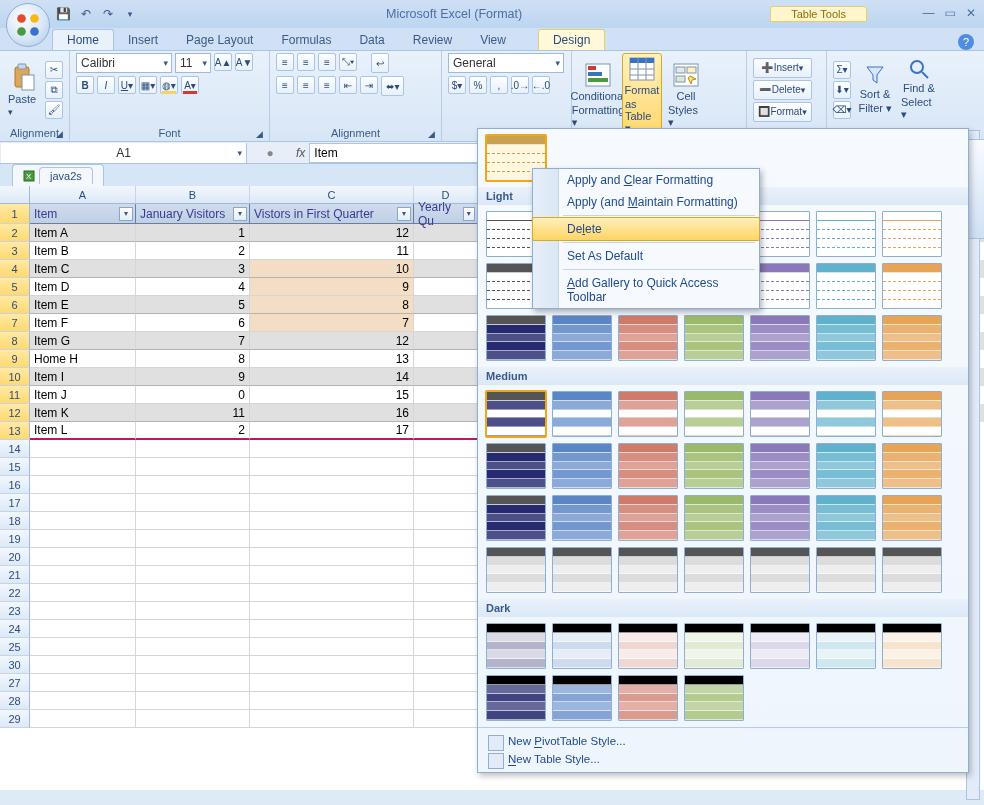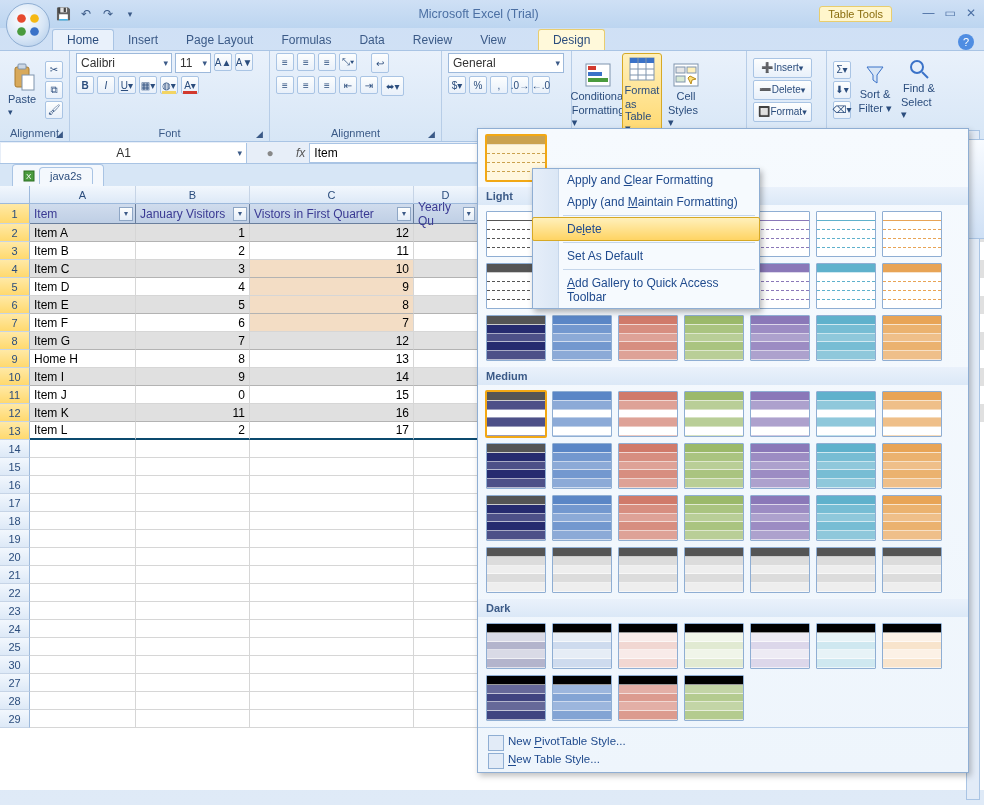--- a/index.html
+++ b/index.html
@@ -5,21 +5,21 @@
 * { box-sizing: border-box; margin: 0; padding: 0; font-family: "Segoe UI", Tahoma, sans-serif; user-select: none; }
 body { width: 984px; height: 805px; background: linear-gradient(#cfe0f5, #dfeaf7); overflow: hidden; position: relative; }
 
 
 .titlebar { height: 28px; display: flex; align-items: center; background: linear-gradient(#cfe0f5,#bcd5f0); font-size: 12px; color:#3b5a87; }
 .office-btn { width: 44px; height: 44px; border-radius: 50%; background: radial-gradient(circle at 40% 35%, #ffffff, #d8e6f6 55%, #a8c5e6); border: 1px solid #8faed3; position: absolute; top: 3px; left: 6px; z-index: 5; display:flex;align-items:center;justify-content:center; }
 .office-btn svg { width:26px;height:26px; }
 .qat { margin-left: 56px; display: flex; align-items: center; gap: 6px; }
 .qat .tool { width:16px;height:16px;display:flex;align-items:center;justify-content:center; }
 .title-text { flex:1; text-align:center; font-size:12.5px; color:#4b6fa3; }
-.tab-tools { background:#fff6cc; border:1px solid #e8cd6f; border-radius:3px 3px 0 0; padding:1px 8px; font-size:11px; color:#8a6d0e; margin-right:92px; }
+.tab-tools { background:#fff6cc; border:1px solid #e8cd6f; border-radius:3px 3px 0 0; padding:1px 20px; font-size:11px; color:#8a6d0e; margin-right:117px; }
 .win-ctrls { position:absolute; right:8px; top:6px; display:flex; gap:10px; color:#4b6fa3; font-size:12px; }
 .win-ctrls span { cursor:default; }
 
 
 .ribbontabs { height:22px; margin-left:52px; display:flex; align-items:flex-end; font-size:12px; color:#3b5a87; }
 .ribbontabs .tab { padding:3px 14px; cursor:default; }
 .ribbontabs .tab.active { background:#e9f1fb; border:1px solid #a9c4e4; border-bottom:none; border-radius:3px 3px 0 0; color:#2b4d7d; font-weight:500; }
 .ribbontabs .tab.context { background:#fff9da; border:1px solid #e8cd6f; border-bottom:none; border-radius:3px 3px 0 0; color:#2b4d7d; }
 .ribbon-help { position:absolute; right:10px; top:34px; width:16px;height:16px;border-radius:50%;background:#4f8de2;color:#fff;font-size:11px;display:flex;align-items:center;justify-content:center; }
 
@@ -65,21 +65,21 @@
 .row { display:flex; height:18px; }
 .rowhdr { width:30px; border-right:1px solid #9db9db; border-bottom:1px solid #c6d4e6; background:linear-gradient(#f2f7fd,#dde9f7); font-size:11px; color:#2b4d7d; display:flex;align-items:center;justify-content:center; }
 .rowhdr.sel { background:linear-gradient(#ffe9a6,#ffd96e); }
 .cell { border-right:1px solid #d6d6d6; border-bottom:1px solid #d6d6d6; font-size:12px; padding:0 4px; display:flex; align-items:center; overflow:hidden; white-space:nowrap; }
 .cell.num { justify-content:flex-end; }
 .hdrcell { background:linear-gradient(#d0dced,#bfcfe5); color:#3a3a93; font-weight:500; display:flex; align-items:center; justify-content:space-between; padding:0 2px 0 4px; font-size:12px; border-bottom:1px solid #6a7f9d; border-right:1px solid #6a7f9d;}
 .hdrcell .dd { width:14px;height:14px;border:1px solid #8ea6c5;background:linear-gradient(#fdfefe,#e4edf8);display:flex;align-items:center;justify-content:center;font-size:8px;color:#3b5a87;}
 .band { background:#e0e0e0; }
 .band .cell { border-bottom-color:#b3b3b3; }
 .shade-c { background:#f3ddc5; }
-.row13 .cell { border-bottom:2px solid #0c4a6e; }
+.row13 .cell { border-bottom:2px solid #be185d; }
 .colA{width:106px}.colB{width:114px}.colC{width:164px}.colD{width:64px}
 
 
 .gallery-scroll { position:absolute; right:4px; top:130px; width:14px; height:670px; background:#e2ebf7; border:1px solid #a9c4e4; }
 .gallery-scroll .thumb { background:linear-gradient(#f8fbff,#cfe0f5); height:100px; border:1px solid #a9c4e4; margin-top:8px; }
 
 .gallery { position:absolute; left:477px; top:128px; width:492px; background:linear-gradient(#f6fafe,#eef5fc); border:1px solid #8faed3; box-shadow:2px 3px 6px rgba(0,0,0,.25); z-index:20; }
 .gal-section-lbl { font-size:11px; font-weight:600; color:#3b5a87; padding:3px 8px; background:linear-gradient(#eaf1fb,#dbe8f7); }
 .gal-grid { display:flex; flex-wrap:wrap; gap:6px; padding:6px 8px; }
 .thumb { width:60px; height:46px; border:1px solid #8faed3; background:#fff; display:flex; flex-direction:column; border-radius:1px; cursor:default;}
@@ -115,21 +115,21 @@
         <circle cx="6" cy="18" r="4" fill="#4a9b3e"></circle>
         <circle cx="18" cy="18" r="4" fill="#3a72c8"></circle>
       </svg>
   </div>
   <div class="qat">
     <span class="tool">💾</span>
     <span class="tool">↶</span>
     <span class="tool">↷</span>
     <span class="tool" style="font-size:9px;color:#3b5a87">▾</span>
   </div>
-  <div class="title-text">Microsoft Excel (Trial)</div>
+  <div class="title-text">Microsoft Excel (Format)</div>
   <div class="tab-tools">Table Tools</div>
   <div class="win-ctrls">
     <span>—</span>
     <span>▭</span>
     <span>✕</span>
   </div>
 </div>
 
 <div class="ribbontabs">
   <div class="tab active">Home</div>

